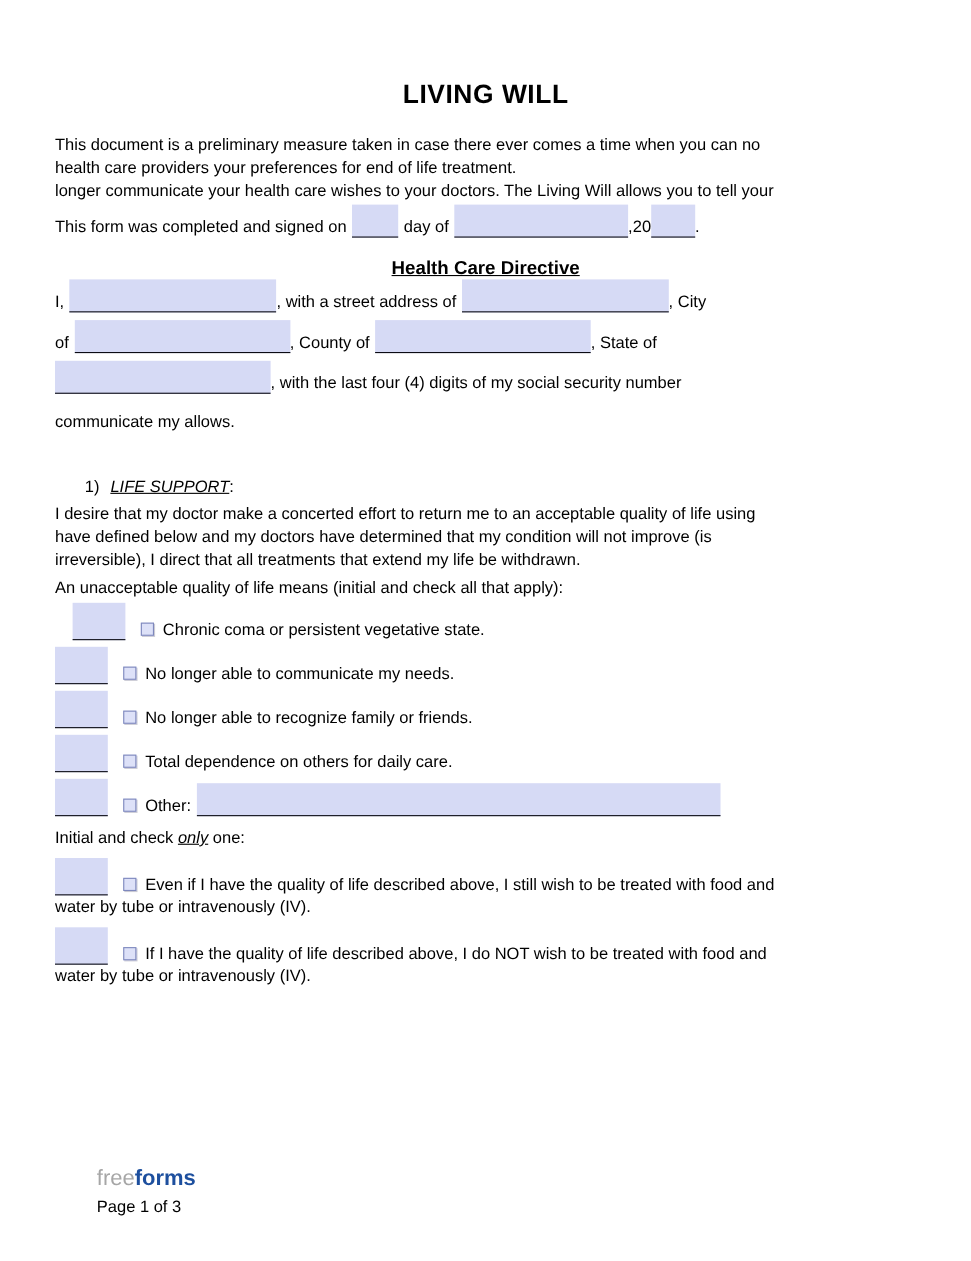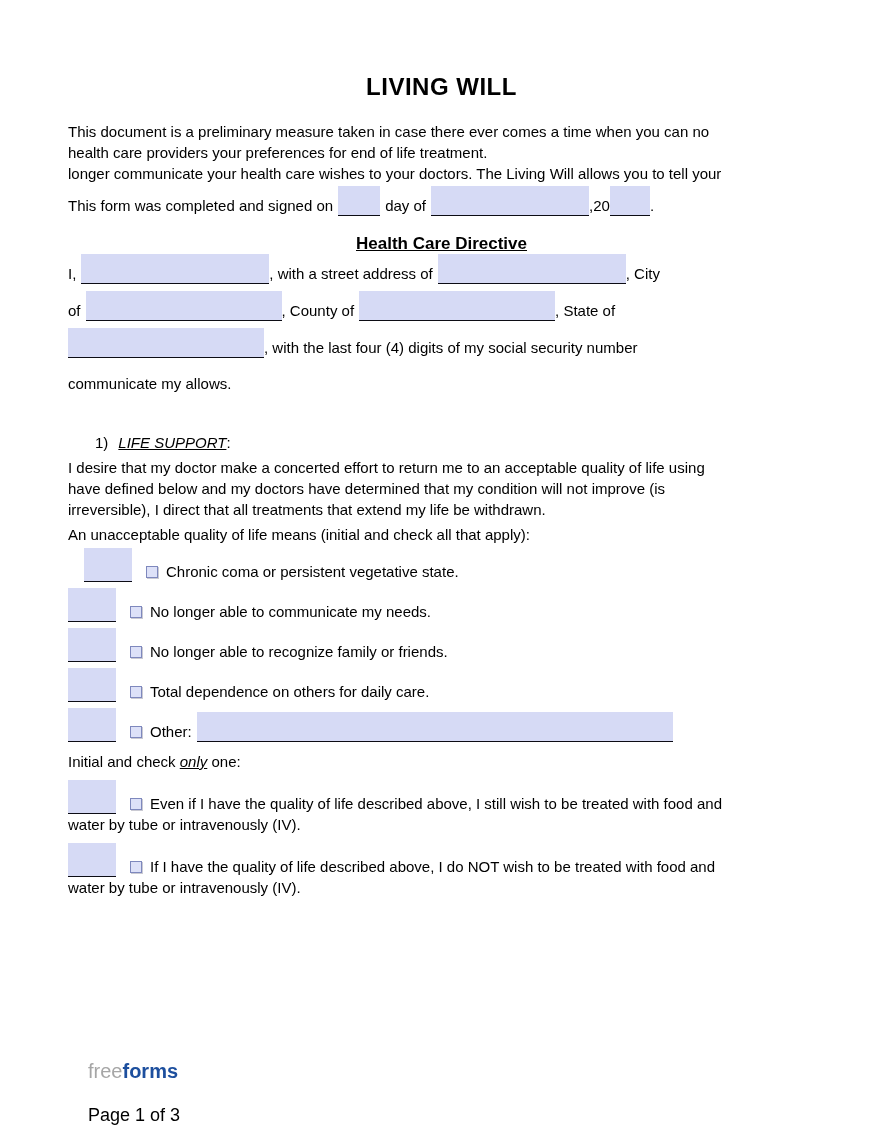--- a/index.html
+++ b/index.html
@@ -3,21 +3,21 @@
 <meta charset="utf-8">
 <style>
   * { margin:0; padding:0; box-sizing:border-box; }
   html,body { background:#ffffff; }
   .page {
     position:relative;
     width:883px; height:1146px;
     background:#fff;
     font-family:"Liberation Sans","DejaVu Sans",sans-serif;
     font-size:15px; color:#000;
-    padding:0 68px;
+    padding:0 50px;
     overflow:hidden;
   }
   .title {
     padding-top:74px;
     text-align:center;
     font-size:24px; font-weight:bold;
     line-height:26px;
     letter-spacing:0.5px;
   }
   .intro { margin-top:21px; }
@@ -83,21 +83,21 @@
   .x-line2 { line-height:21px; }
 
   .footer {
     position:absolute;
     left:88px; right:70px; top:1060px;
     display:flex; justify-content:space-between; align-items:flex-start;flex-direction:column;
   }
   .logo { font-size:20px; line-height:22px; }
   .logo .free  { color:var(--logo-gray,#a6a6a6); font-weight:normal; }
   .logo .forms { color:var(--logo-blue,#1d4f9e); font-weight:bold; }
-  .page-num { font-size:18px; margin-top:23px; }
+  .page-num { font-size:15px; margin-top:7px; }
 </style>
 </head>
 <body>
 
 <div class="page">
 
   <div class="title">LIVING WILL</div>
 
   <div class="intro">
     <div class="ln">This document is a preliminary measure taken in case there ever comes a time when you can no</div>

